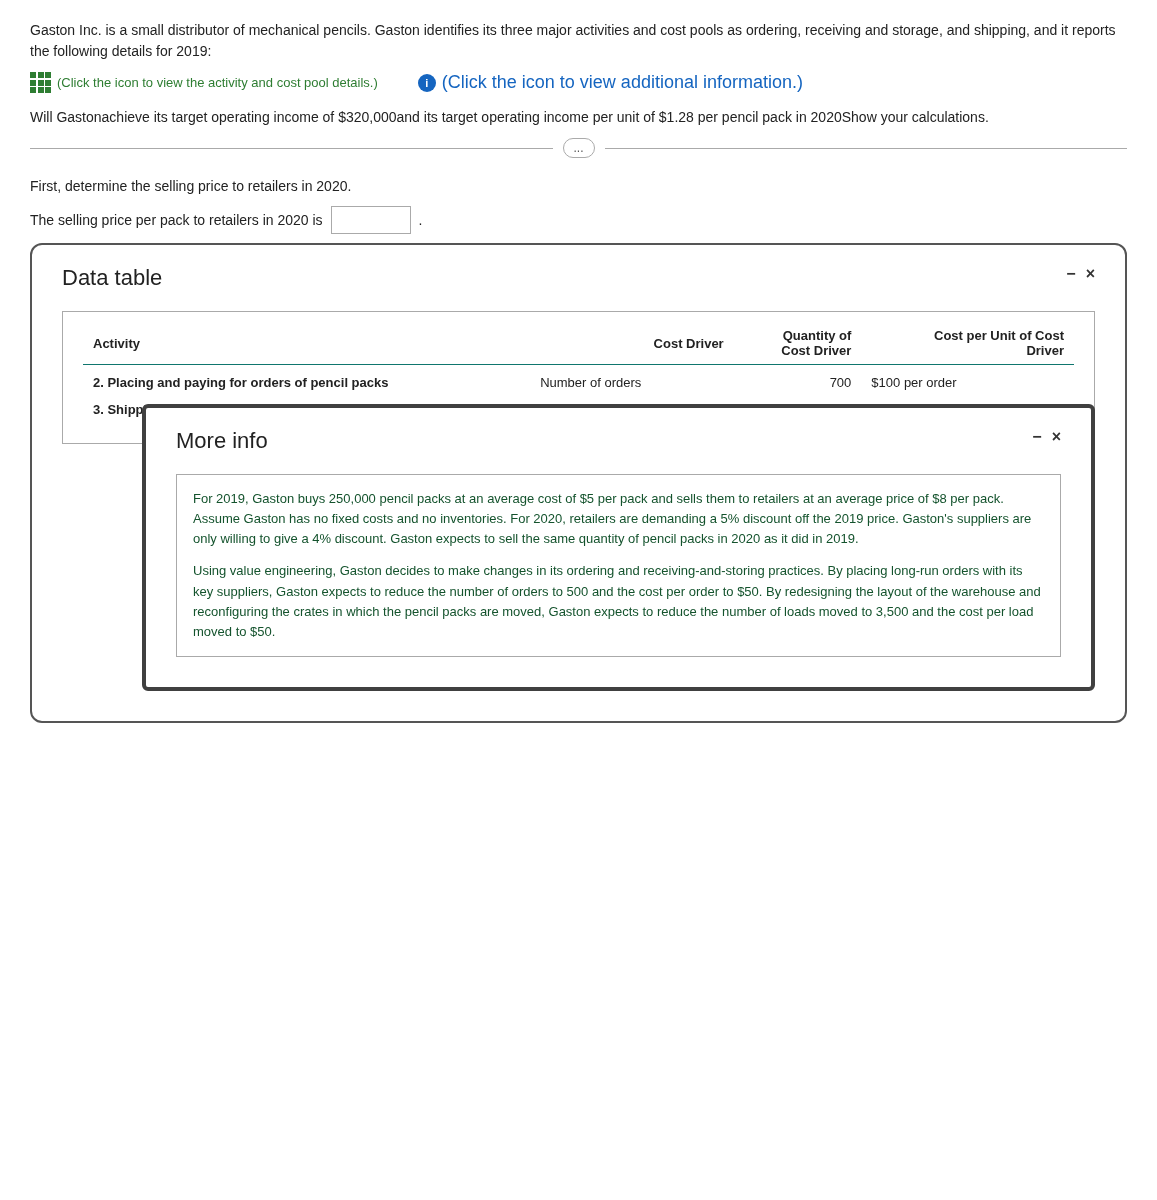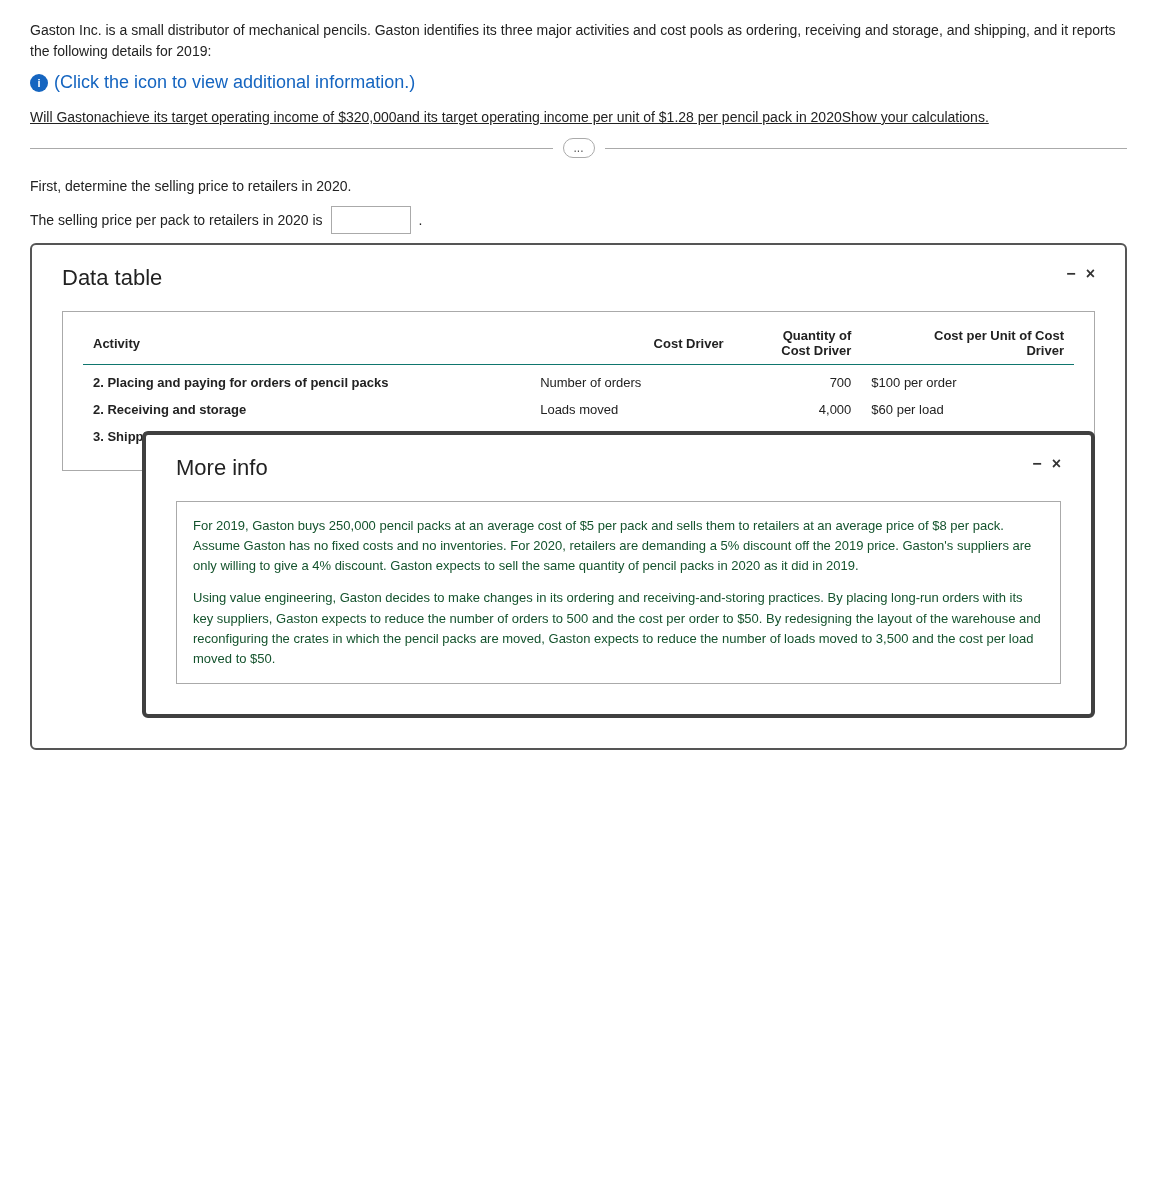--- a/index.html
+++ b/index.html
@@ -67,21 +67,20 @@
     }
 
     .icon-text-blue {
       color: #1565c0;
       font-size: 18px;
     }
 
     .question-text {
       line-height: 1.5;
       margin-bottom: 8px;
-      text-decoration: underline;
     }
 
     .divider-row {
       display: flex;
       align-items: center;
       justify-content: center;
       margin: 10px 0 20px 0;
     }
 
     .divider-line {
@@ -117,21 +116,21 @@
       width: 80px;
       height: 28px;
       border: 1px solid #aaa;
       padding: 2px 6px;
       font-size: 13px;
     }
 
     
     .modal-outer {
       border: 2px solid #555;
-      border-radius: 6px;
+      border-radius: 12px;
       background: #fff;
       padding: 20px 30px 30px 30px;
       margin-bottom: 20px;
       position: relative;
     }
 
     .modal-title-row {
       display: flex;
       justify-content: space-between;
       align-items: flex-start;
@@ -224,20 +223,34 @@
     }
   </style>
 </head>
 <body>
 
 <div class="intro-text">
   <span>Gaston Inc. is a small distributor of mechanical pencils. Gaston identifies its three major activities and cost pools as ordering, receiving and storage, and shipping, and it reports the following details for 2019:</span>
 </div>
 
 <div class="icon-row">
+  <div class="icon-link">
+    <div class="grid-icon">
+      <span></span>
+        <span></span>
+        <span></span>
+      <span></span>
+        <span></span>
+        <span></span>
+      <span></span>
+        <span></span>
+        <span></span>
+    </div>
+    <span class="icon-text-green">(Click the icon to view the activity and cost pool details.)</span>
+  </div>
 
   <div class="icon-link">
     <div class="info-circle">i</div>
     <span class="icon-text-blue">(Click the icon to view additional information.)</span>
   </div>
 </div>
 
 <div class="question-text">
   <span>Will Gastonachieve its target operating income of $320,000and its target operating income per unit of $1.28 per pencil pack in 2020Show your calculations.</span>
 </div>
@@ -279,28 +292,20 @@
         <tr class="first-data">
           <td>
             <span class="activity-bold">2. Placing and paying for orders of pencil packs</span>
           </td>
           <td>Number of orders</td>
           <td class="right">700</td>
           <td>$100 per order</td>
         </tr>
         <tr>
           <td>
-            <span class="activity-bold">2. Receiving and storage</span>
-          </td>
-          <td>Loads moved</td>
-          <td class="right">4,000</td>
-          <td>$60 per load</td>
-        </tr>
-        <tr>
-          <td>
             <span class="activity-bold">3. Shipping of pencil packs to retailers</span>
           </td>
           <td>Number of shipments</td>
           <td class="right">1,500</td>
           <td>$80 per shipment</td>
         </tr>
       </tbody>
     </table>
   </div>
 

